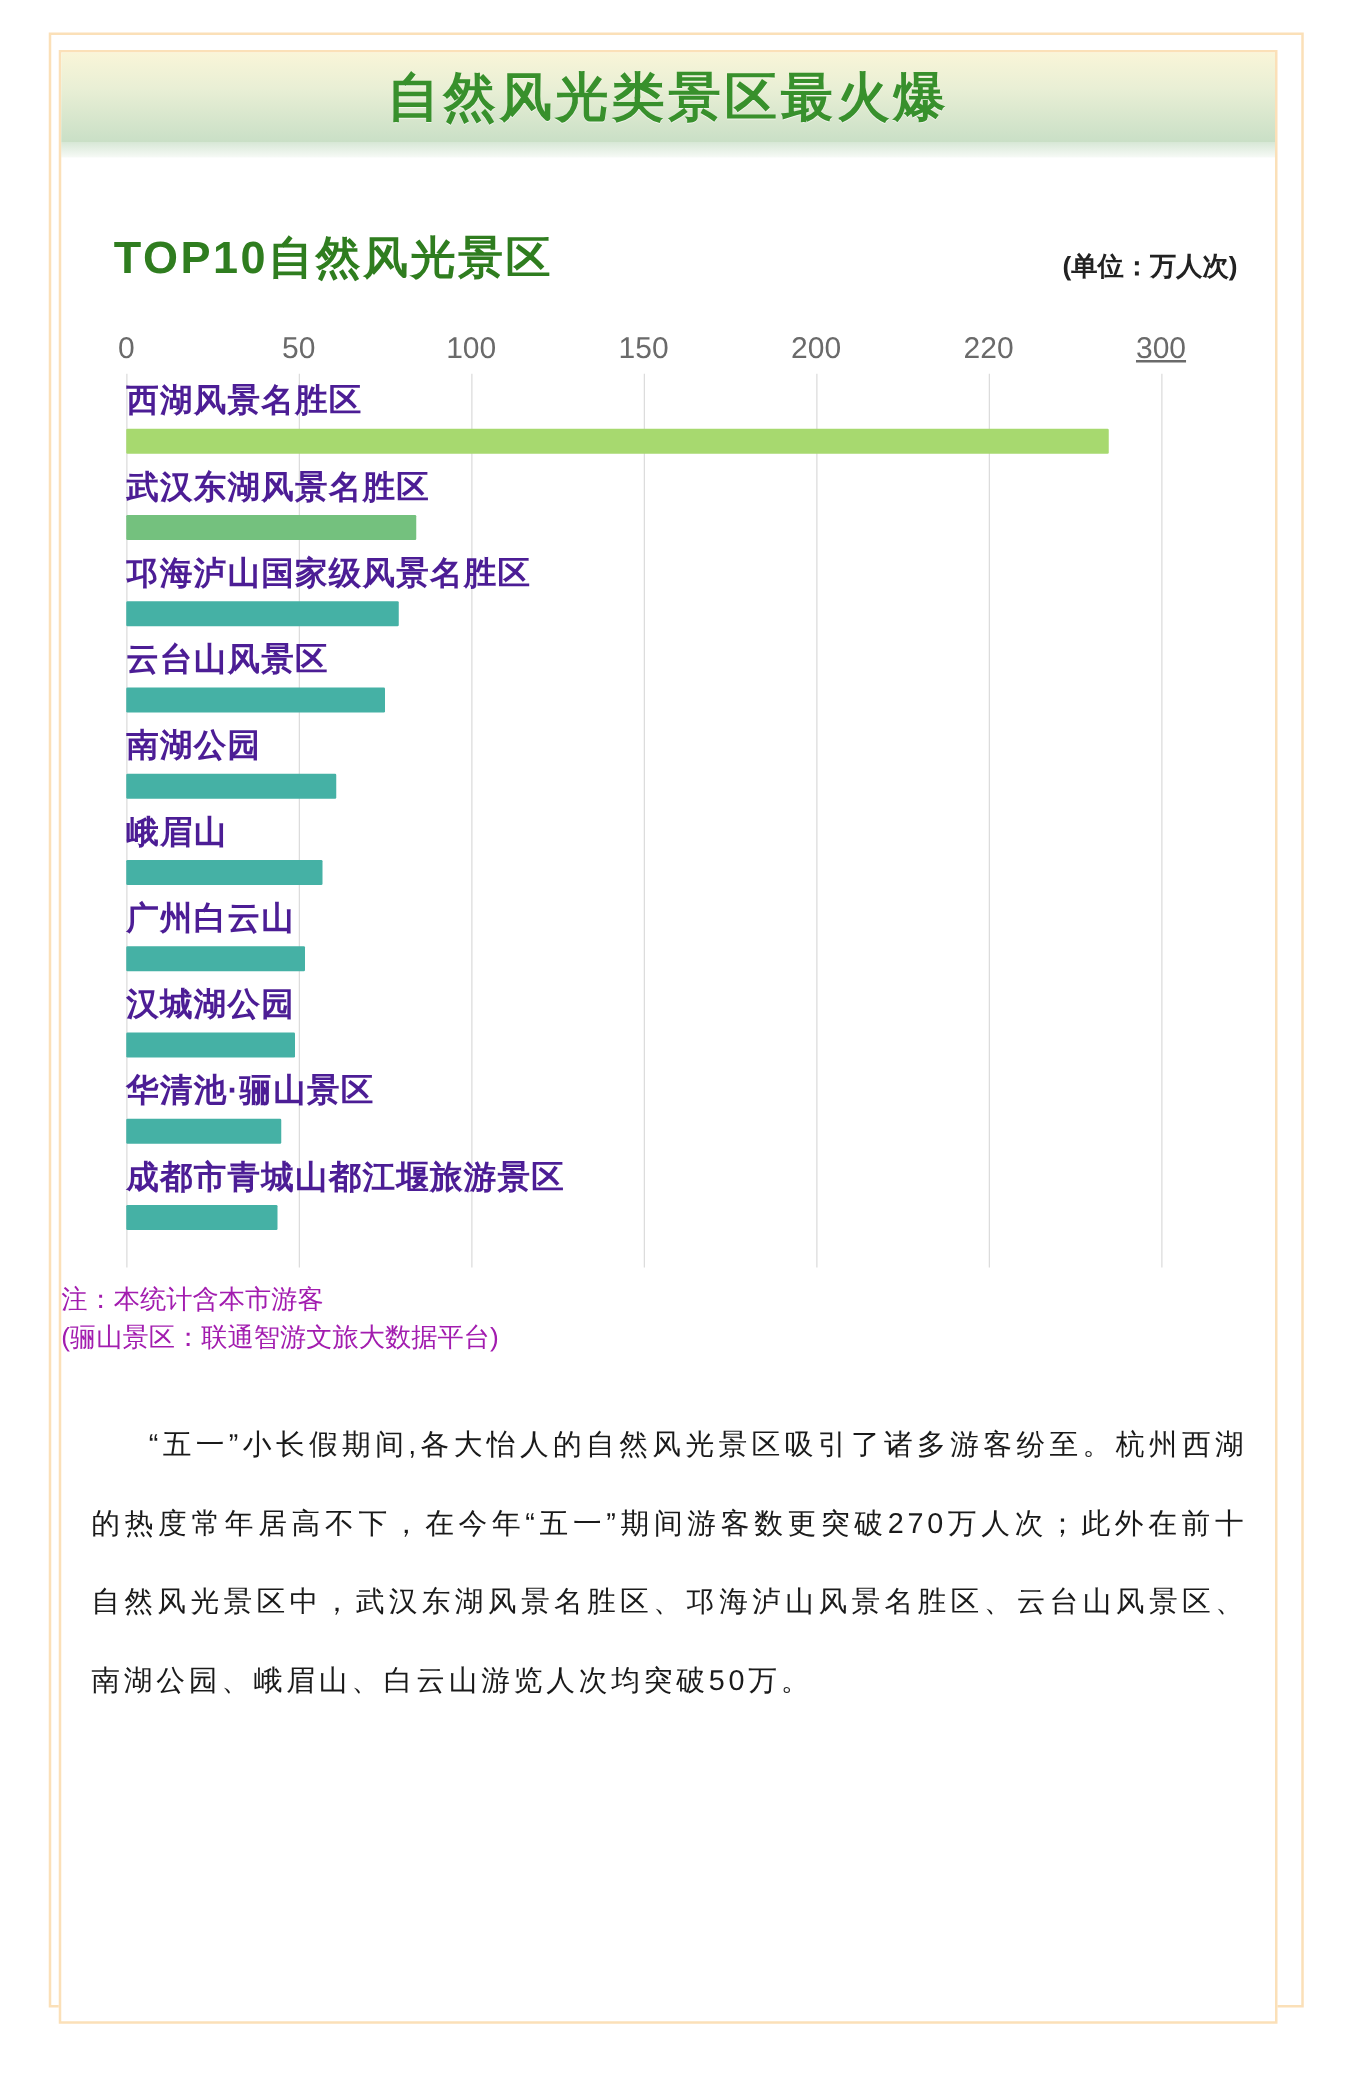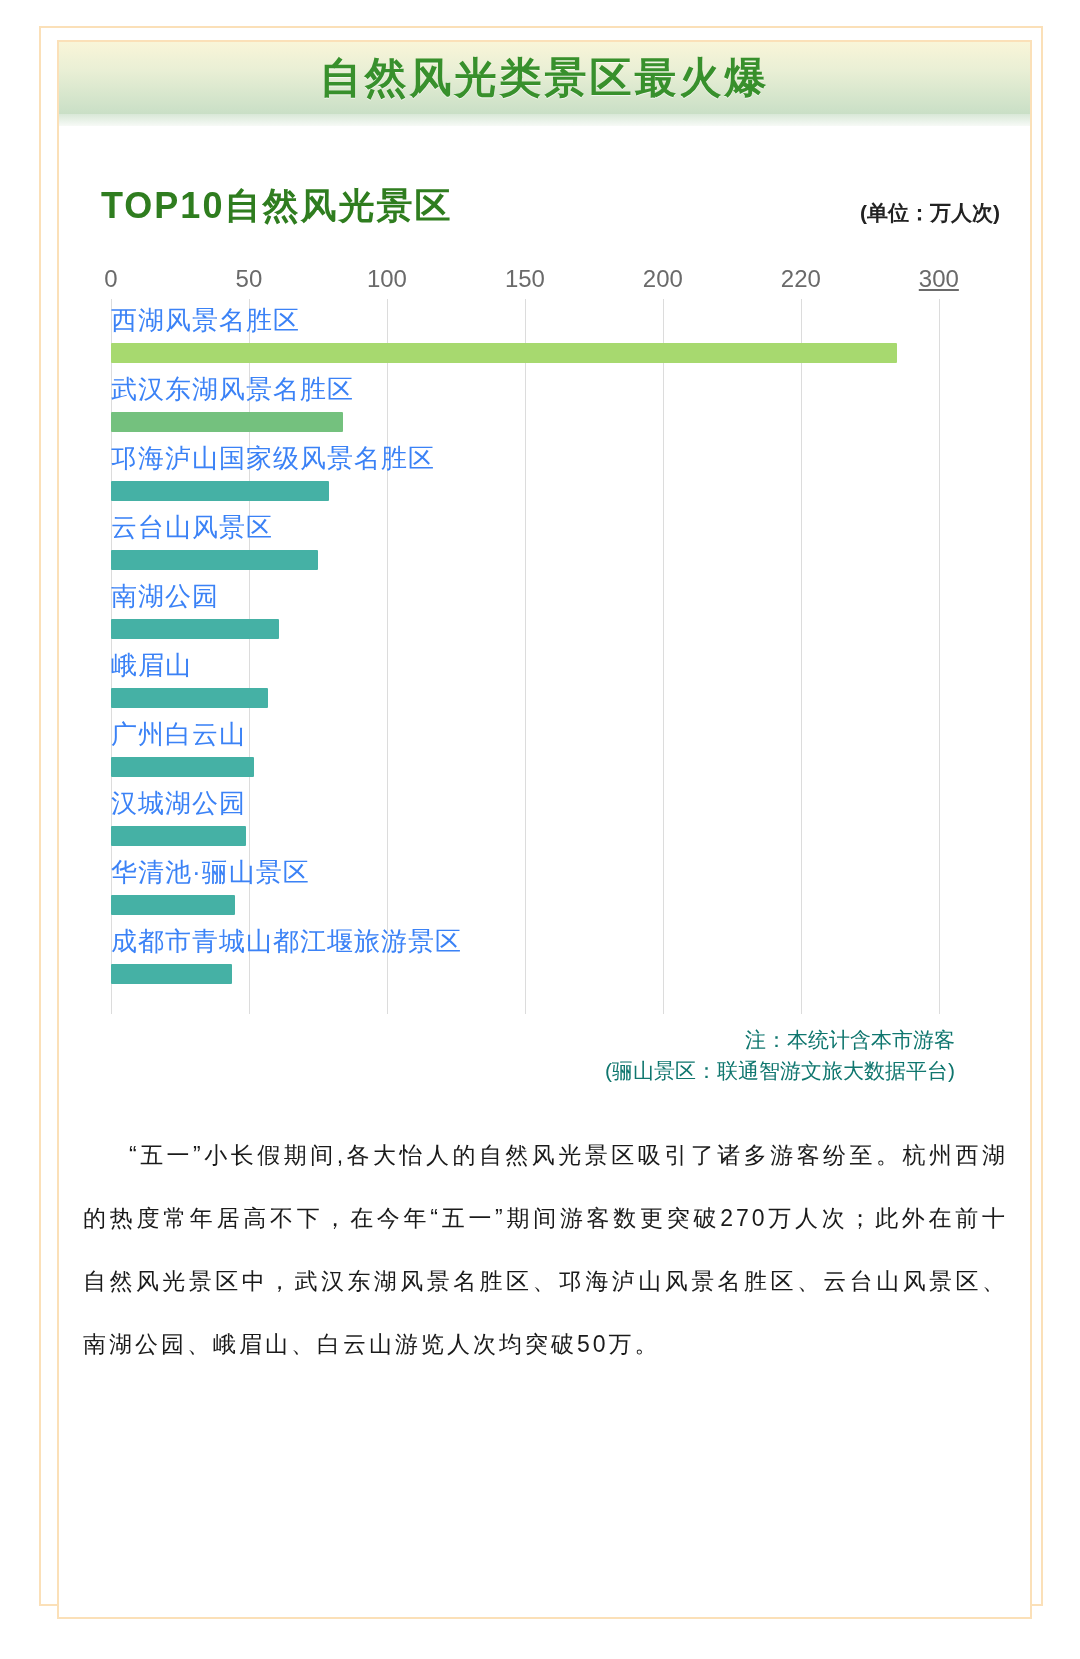--- a/index.html
+++ b/index.html
@@ -5,21 +5,21 @@
   html,body{margin:0;padding:0;}
   body{
     width:1080px;height:1659px;background:#ffffff;position:relative;overflow:hidden;
     font-family:"Liberation Sans","DejaVu Sans",sans-serif;
   }
   .back-frame{
     position:absolute;left:39px;top:26px;width:1004px;height:1580px;
     border:2px solid #fbe0b8;box-sizing:border-box;background:transparent;
   }
   .card{
-    position:absolute;left:57px;top:40px;width:975px;height:1579px;
+    position:absolute;left:47px;top:40px;width:975px;height:1579px;
     border:2px solid #fbe0b8;box-sizing:border-box;background:#ffffff;
   }
   .banner{
     height:72px;display:flex;align-items:center;justify-content:center;
     background:linear-gradient(180deg,#f9f5d8 0%,#e9efd5 40%,#c9dfc6 100%);
   }
   .banner-title{
     font-size:42px;font-weight:900;color:#38902c;letter-spacing:3px;
     text-shadow:0 1px 0 rgba(255,255,255,0.6);
   }
@@ -32,23 +32,23 @@
   }
   .chart-title{font-size:36px;font-weight:900;color:#2f7d1f;letter-spacing:2px;}
   .unit-label{font-size:21px;font-weight:700;color:#222222;padding-bottom:4px;}
   .plot{position:relative;margin:34px 36px 0 52px;height:749px;}
   .ticks{position:absolute;top:0;left:0;right:0;height:34px;}
   .tick{position:absolute;transform:translateX(-50%);font-size:24px;color:#6a6a6a;white-space:nowrap;}
   .grid{position:absolute;top:34px;bottom:0;left:0;right:0;}
   .gridline{position:absolute;top:0;bottom:0;width:1px;background:#dcdcdc;}
   .rows{position:absolute;top:34px;left:0;right:0;}
   .row{height:69px;padding-top:6px;box-sizing:border-box;position:relative;}
-  .bar-label{font-size:26px;font-weight:400;color:#3b82f6;line-height:30px;letter-spacing:1px;white-space:nowrap;}
+  .bar-label{font-size:26px;font-weight:700;color:#4c1d95;line-height:30px;letter-spacing:1px;white-space:nowrap;}
   .bar{height:20px;margin-top:8px;border-radius:1px;}
-  .notes{margin:10px 75px 0 0;text-align:right;font-size:21px;color:#0f766e;line-height:31px;}
+  .notes{margin:10px 75px 0 0;text-align:left;font-size:21px;color:#a21caf;line-height:31px;}
   .para{
     margin:38px 22px 0 24px;font-size:23px;line-height:63px;color:#1a1a1a;
     text-align:justify;text-indent:2em;letter-spacing:3px;font-weight:400;
   }
 </style>
 </head>
 <body>
 
 <div class="back-frame"></div>
 

